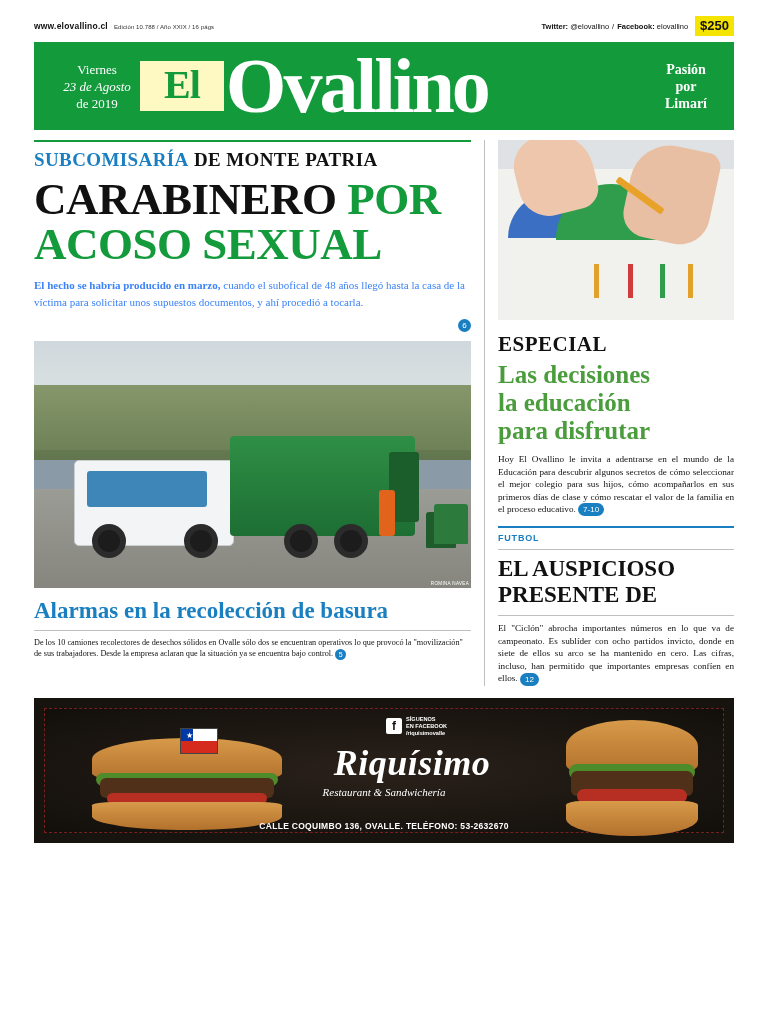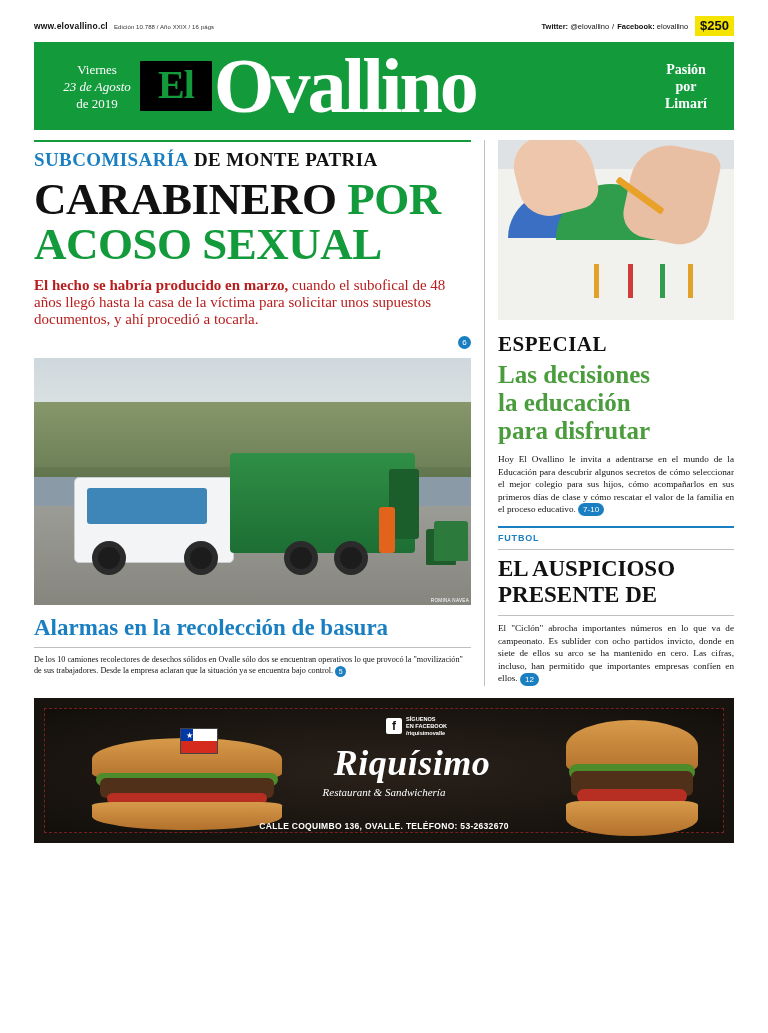--- a/index.html
+++ b/index.html
@@ -85,27 +85,27 @@
   }
   .masthead-date i { font-style: italic; }
   .logo-wrap {
     flex: 1;
     display: flex;
     align-items: center;
     height: 100%;
     position: relative;
   }
   .logo-el {
-    background: #000000;
+    background: #fef9c3;
     color: #129A3B;
     font-family: "Liberation Serif", serif;
     font-weight: bold;
     font-size: 40px;
     line-height: 1;
-    padding: 4px 18px 6px;
+    padding: 4px 24px 6px;
     letter-spacing: -1px;
     margin-right: 2px;
   }
   .logo-main {
     color: #fff;
     font-family: "Liberation Serif", serif;
     font-weight: bold;
     font-size: 78px;
     line-height: .82;
     letter-spacing: -3px;
@@ -152,23 +152,23 @@
     font-size: 45px;
     line-height: 45px;
     color: #111;
     letter-spacing: -.5px;
     margin-bottom: 10px;
   }
   .headline .green { color: #129A3B; }
 
   .lede {
     font-family: "Liberation Serif", serif;
-    font-size: 15px;
+    font-size: 11px;
     line-height: 17px;
-    color: #b91c1c;
+    color: #3b82f6;
     margin-bottom: 4px;
   }
   .lede b { font-weight: bold; }
   .pagenum {
     display: inline-block;
     width: 13px; height: 13px;
     border-radius: 50%;
     background: #1a7fc1;
     color: #fff;
     font-family: "Liberation Sans", sans-serif;

